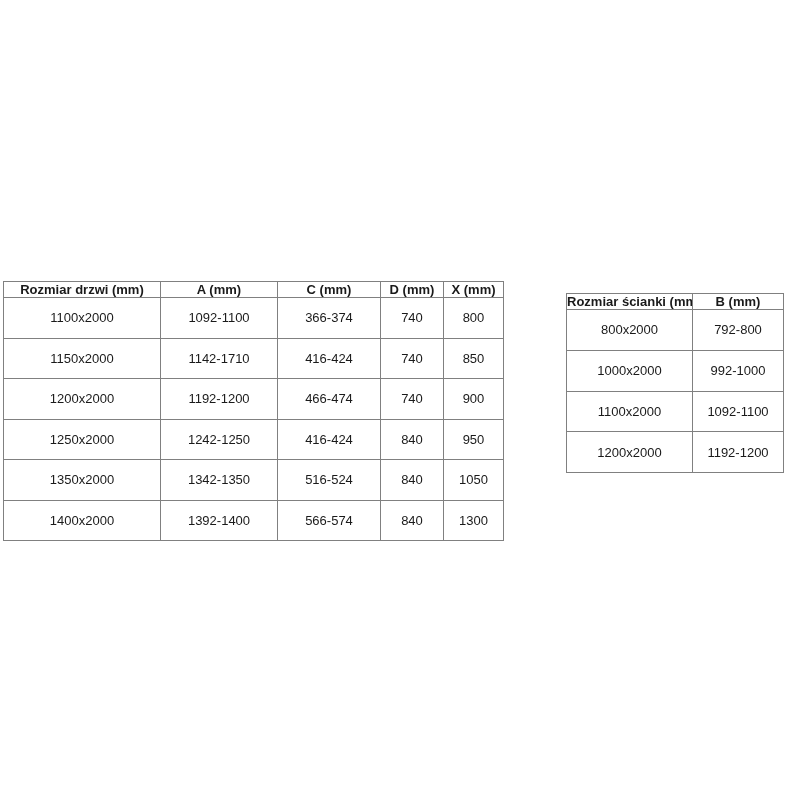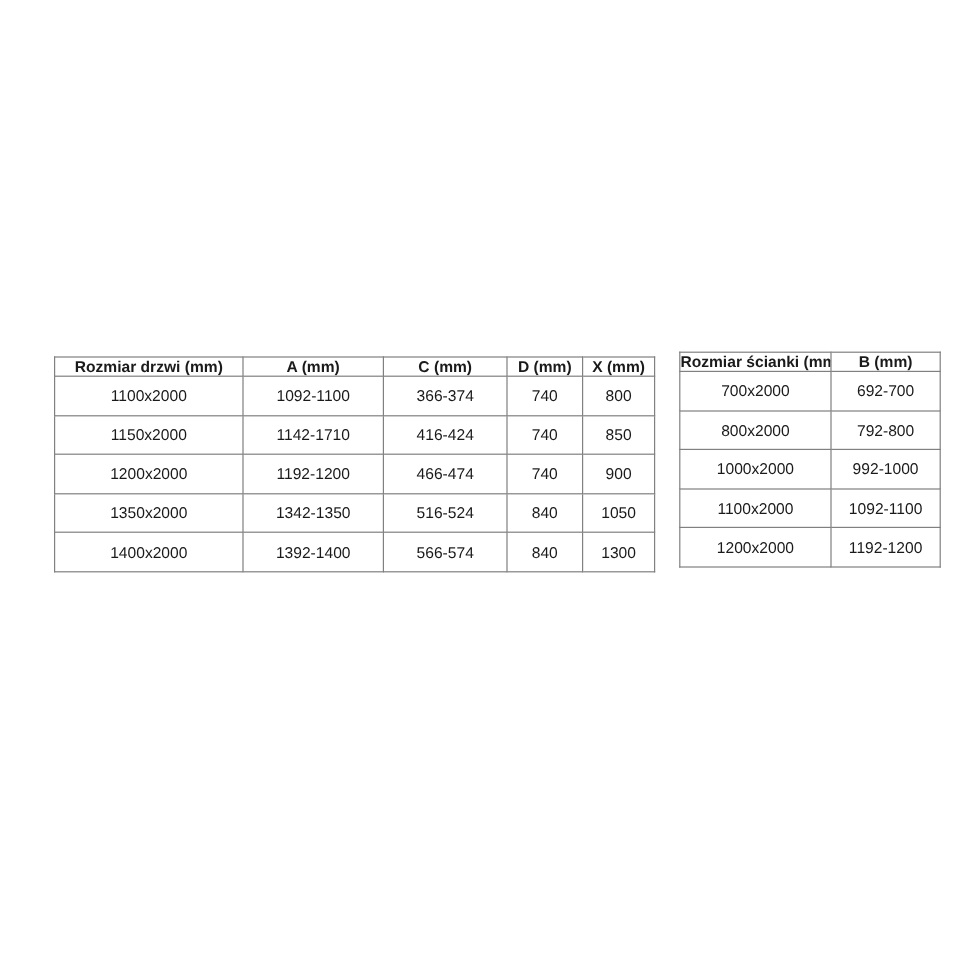--- a/index.html
+++ b/index.html
@@ -41,24 +41,23 @@
   table.spec th {
     font-weight: bold;
     color: var(--text-color);
   }
   table.spec td {
     font-weight: normal;
     color: var(--text-color);
   }
   #door-table {
     left: 3px;
-    top: 297px;
+    top: 281px;
     width: 500px;
-    height: 180px;
-    margin-left: 42px;
+    height: 260px;
   }
   #wall-table {
     left: 566px;
     top: 293px;
     width: 217px;
     height: 180px;
   }
 </style>
 </head>
 <body>
@@ -98,20 +97,27 @@
           <td>850</td>
         </tr>
         <tr>
           <td>1200x2000</td>
           <td>1192-1200</td>
           <td>466-474</td>
           <td>740</td>
           <td>900</td>
         </tr>
         <tr>
+          <td>1250x2000</td>
+          <td>1242-1250</td>
+          <td>416-424</td>
+          <td>840</td>
+          <td>950</td>
+        </tr>
+        <tr>
           <td>1350x2000</td>
           <td>1342-1350</td>
           <td>516-524</td>
           <td>840</td>
           <td>1050</td>
         </tr>
         <tr>
           <td>1400x2000</td>
           <td>1392-1400</td>
           <td>566-574</td>
@@ -127,24 +133,20 @@
       <col style="width:91px">
     </colgroup>
   <thead>
         <tr>
           <th>Rozmiar ścianki (mm)</th>
           <th>B (mm)</th>
         </tr>
       </thead>
       <tbody>
         <tr>
-          <td>700x2000</td>
-          <td>692-700</td>
-        </tr>
-        <tr>
           <td>800x2000</td>
           <td>792-800</td>
         </tr>
         <tr>
           <td>1000x2000</td>
           <td>992-1000</td>
         </tr>
         <tr>
           <td>1100x2000</td>
           <td>1092-1100</td>

